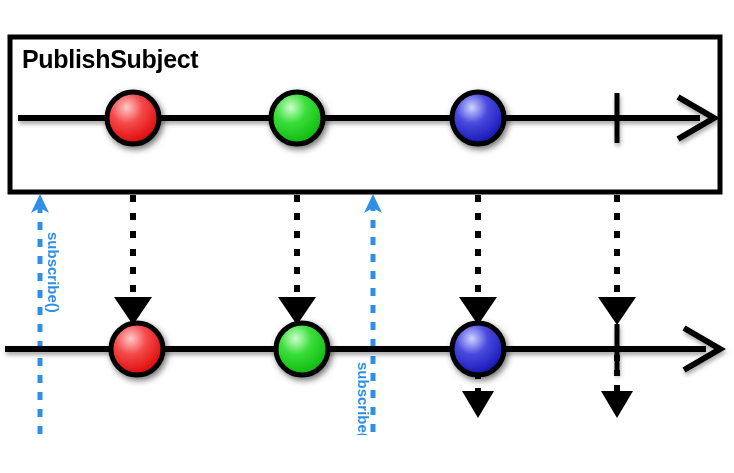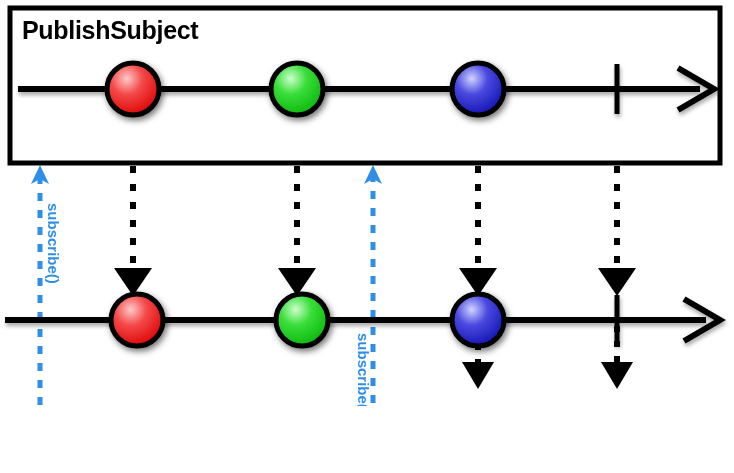--- a/index.html
+++ b/index.html
@@ -10,20 +10,21 @@
   }
   body {
     font-family: "Liberation Sans", sans-serif;
   }
   #stage {
     position: relative;
     width: 734px;
     height: 406px;
     background: #ffffff;
     overflow: hidden;
+    margin-top: 29px;
   }
   #canvas {
     position: absolute;
     top: 0;
     left: 0;
     width: 734px;
     height: 473px;
   }
   .diagram-title {
     position: absolute;

